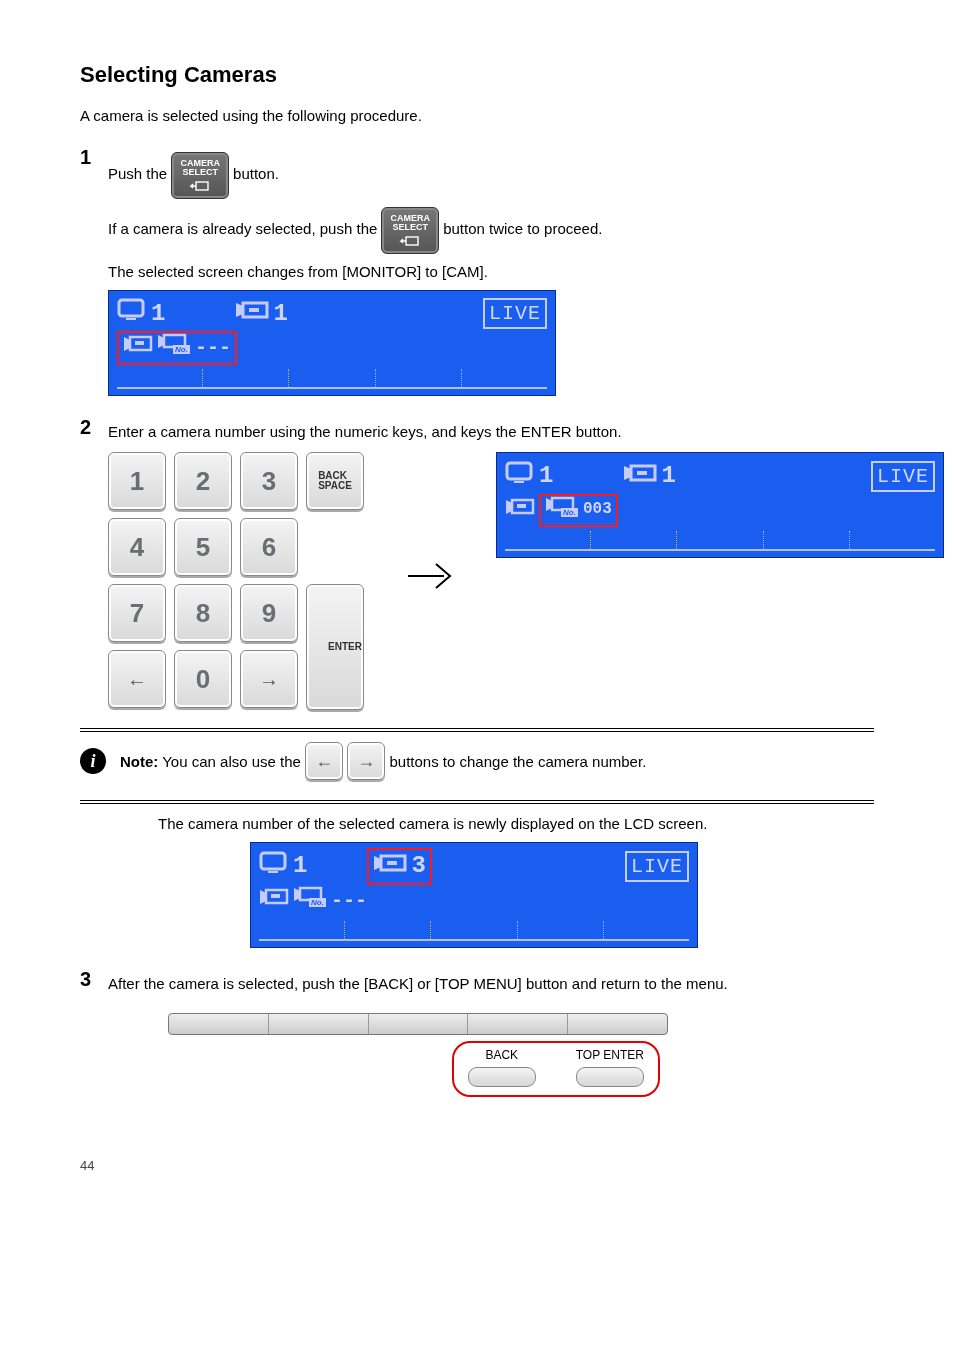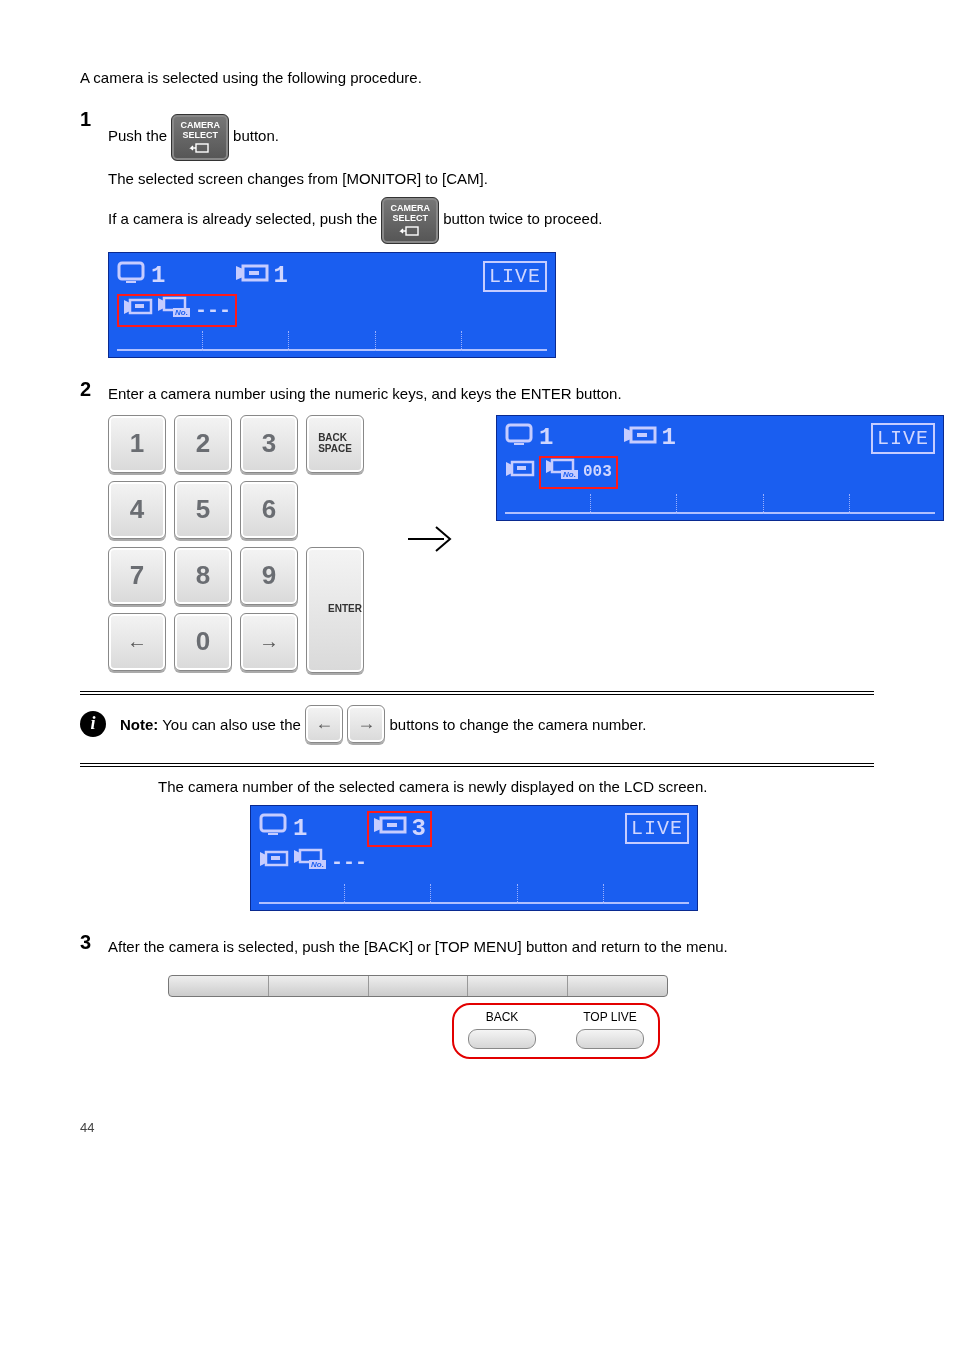--- a/index.html
+++ b/index.html
@@ -41,50 +41,51 @@
   .pill{width:66px;height:18px;border:1px solid #888;border-radius:9px;background:linear-gradient(#f4f4f4,#d6d6d6);margin:4px auto 0;}
   .arrow-big{font-size:50px;color:#000;align-self:center;}
   .minikey{display:inline-flex;align-items:center;justify-content:center;width:36px;height:36px;border:1px solid #888;border-radius:6px;background:linear-gradient(#f4f4f4,#d9d9d9);box-shadow:0 2px 0 #aaa,inset 0 0 0 2px #fff;font-size:18px;color:#555;}
   .page-num{text-align:left;color:#444;font-size:13px;margin-top:60px;}
   svg{overflow:visible;}
 </style>
 </head>
 <body>
 <div class="page">
 
+<h2>Selecting Cameras</h2>
 <p>A camera is selected using the following procedure.</p>
 
 <div class="step">
   <div class="step-num">1</div>
   <div class="step-body">
     <p>
       <span>Push the </span>
       <span class="key">
         <span style="white-space:pre;text-align:right;">CAMERA
 SELECT</span>
         <svg width="20" height="12">
           <rect x="6" y="2" width="12" height="8" fill="none" stroke="#fff" stroke-width="1.4"></rect>
           <path d="M6 6 L1 6 L3 4 M1 6 L3 8" fill="none" stroke="#fff" stroke-width="1.4"></path>
         </svg>
       </span>
       <span> button.</span>
     </p>
-    <p>The selected screen changes from [MONITOR] to [CAM].</p>
     <p>
       <span>If a camera is already selected, push the </span>
       <span class="key">
         <span style="white-space:pre;">CAMERA
 SELECT</span>
         <svg width="20" height="12">
           <rect x="6" y="2" width="12" height="8" fill="none" stroke="#fff" stroke-width="1.4"></rect>
           <path d="M6 6 L1 6 L3 4 M1 6 L3 8" fill="none" stroke="#fff" stroke-width="1.4"></path>
         </svg>
       </span>
       <span> button twice to proceed.</span>
     </p>
+    <p>The selected screen changes from [MONITOR] to [CAM].</p>
 
     <div class="lcd">
       <div class="row">
         <span class="icon">
           <svg width="30" height="24">
                 <rect x="2" y="2" width="24" height="16" rx="3" fill="none" stroke="#c6ccff" stroke-width="3"></rect>
                 <rect x="9" y="20" width="10" height="2" fill="#c6ccff"></rect>
               </svg>
         </span>
         <span class="big">1</span>
@@ -290,21 +291,21 @@
             <div></div>
             <div></div>
       </div>
       <div class="sk-labels">
         <span class="sk-group">
           <span class="sk-item">
             <span>BACK</span>
             <div class="pill"></div>
           </span>
           <span class="sk-item">
-            <span>TOP LIVE</span>
+            <span>TOP ENTER</span>
             <div class="pill"></div>
           </span>
         </span>
       </div>
     </div>
   </div>
 </div>
 
 <div class="page-num">44</div>
 

